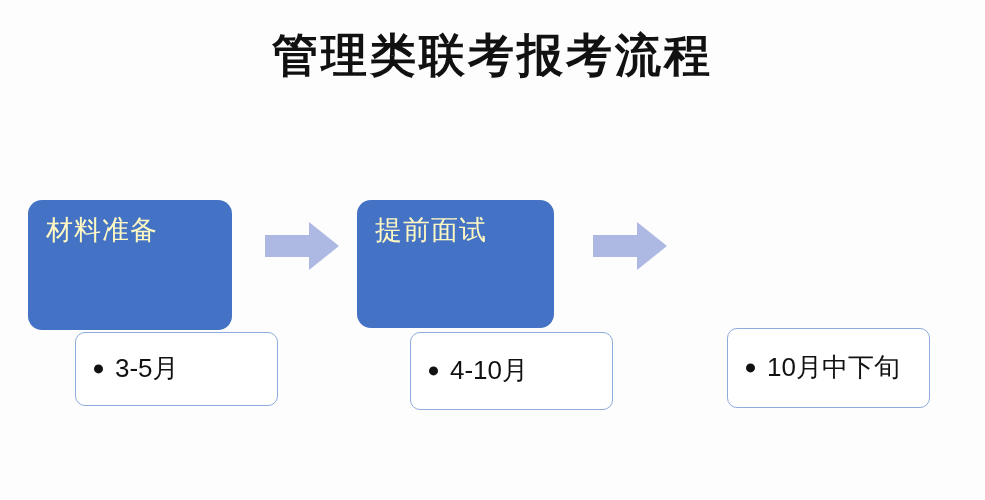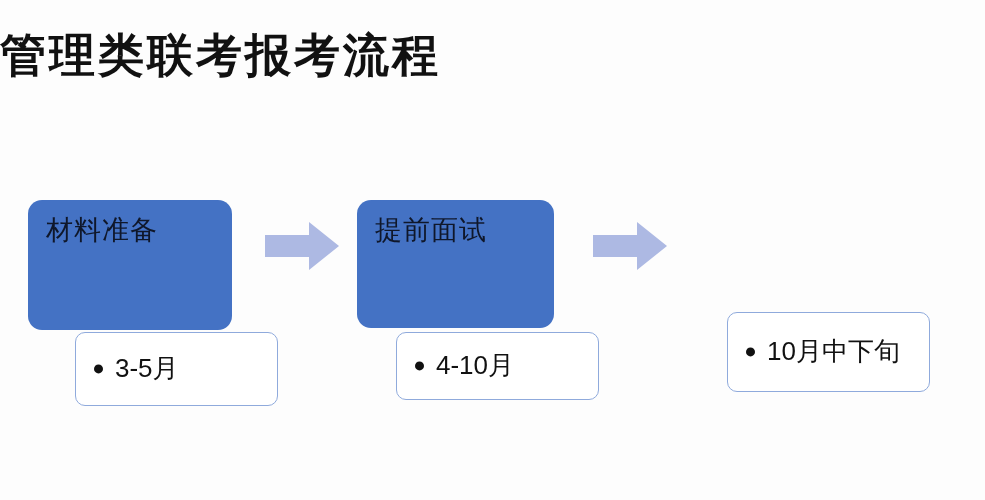--- a/index.html
+++ b/index.html
@@ -15,41 +15,42 @@
     overflow: hidden;
     font-family: "Liberation Sans", "DejaVu Sans", sans-serif;
   }
 
   
   #page-title {
     position: absolute;
     left: 0;
     top: 28px;
     width: 985px;
+    text-align: center;
     font-family: "Liberation Serif", "DejaVu Serif", serif;
     font-size: 46px;
     font-weight: 700;
     letter-spacing: 3px;
     color: #111111;
     line-height: 1.2;
     white-space: nowrap;
   }
 
   
   .stage-box {
     position: absolute;
     background: #4472c4;
     border-radius: 14px;
     box-sizing: border-box;
   }
   .stage-label {
     position: absolute;
     left: 18px;
     top: 14px;
-    color: #0f172a;
+    color: #fef9c3;
     font-size: 27px;
     font-weight: 400;
     letter-spacing: 1px;
     line-height: 1.25;
     white-space: nowrap;
   }
 
   
   .caption-box {
     position: absolute;
@@ -85,26 +86,26 @@
     position: absolute;
   }
 
   
   #stage-box-1    { left: 28px;  top: 200px; width: 204px; height: 130px; }
   #caption-box-1  { left: 75px;  top: 332px; width: 203px; height: 74px;  }
   #arrow-1        { left: 265px; top: 222px; width: 74px;  height: 48px;  }
 
   
   #stage-box-2    { left: 357px; top: 200px; width: 197px; height: 128px; }
-  #caption-box-2  { left: 396px; top: 332px; width: 203px; height: 68px;  }
+  #caption-box-2  { left: 410px; top: 332px; width: 203px; height: 78px;  }
   #arrow-2        { left: 593px; top: 222px; width: 74px;  height: 48px;  }
 
   
   #stage-box-3    { left: 685px; top: 200px; width: 204px; height: 128px; }
-  #caption-box-3  { left: 727px; top: 312px; width: 203px; height: 80px;  }
+  #caption-box-3  { left: 727px; top: 328px; width: 203px; height: 80px;  }
 </style>
 </head>
 <body>
 
 <div id="canvas">
 
   <div id="page-title">管理类联考报考流程</div>
 
   <div class="stage-box" id="stage-box-1">
     <div class="stage-label">材料准备</div>

